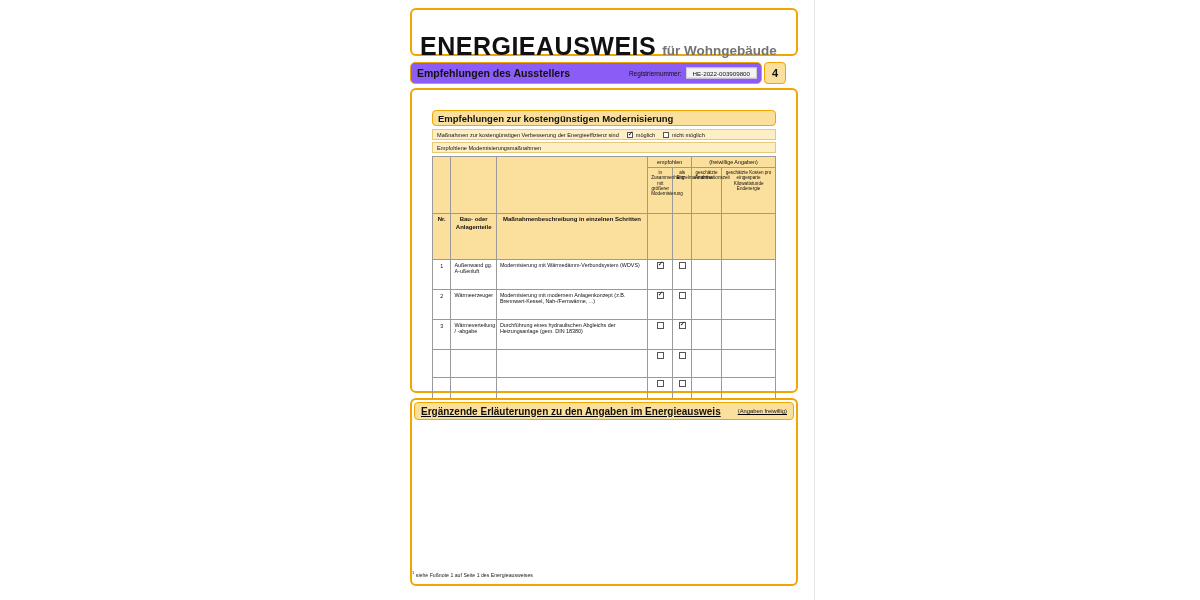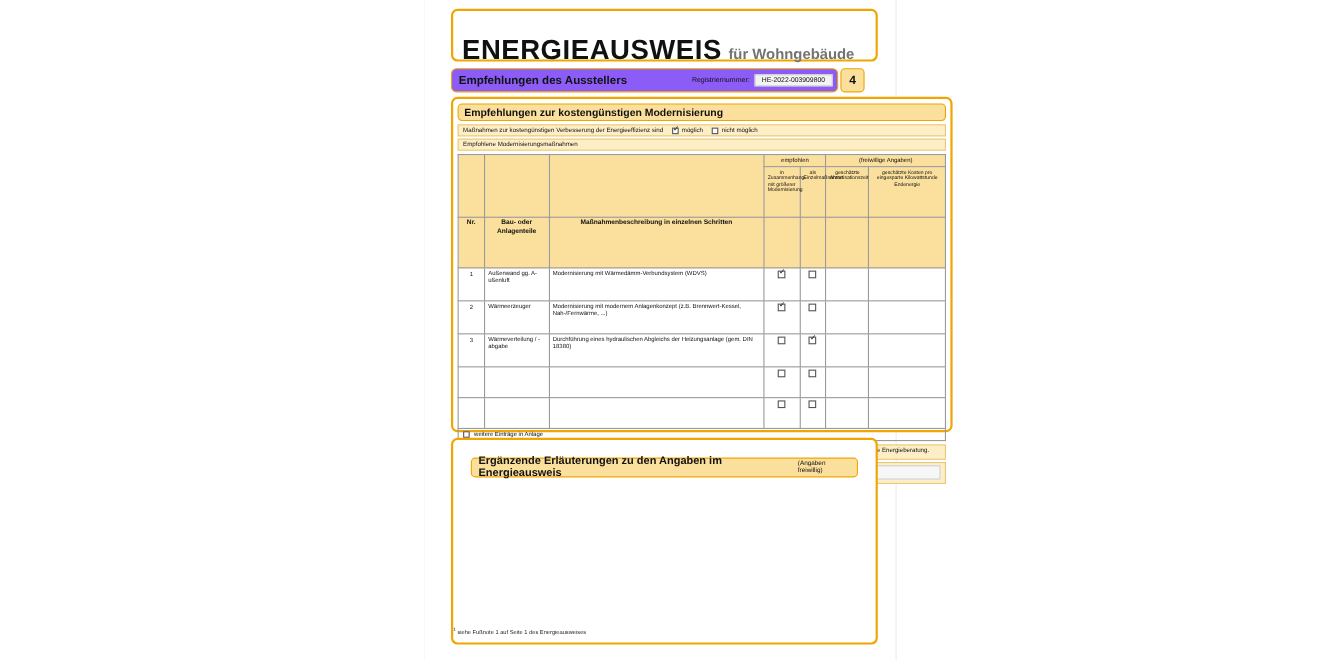--- a/index.html
+++ b/index.html
@@ -144,23 +144,23 @@
     font-weight: bold;
     color: #111;
     box-sizing: border-box;
   }
 
   
   .mod-panel {
     position: absolute;
     left: 24px;
     top: 88px;
-    width: 456px;
+    width: 388px;
     height: 305px;
-    padding: 4px;
+    padding: 20px;
   }
   .mod-title {
     background: #fbdf9c;
     border: 1px solid #f0a500;
     border-radius: 4px;
     height: 16px;
     display: flex;
     align-items: center;
     padding-left: 5px;
     font-size: 9.5px;
@@ -312,21 +312,22 @@
     box-sizing: border-box;
   }
 
   
   .erg-panel {
     position: absolute;
     left: 24px;
     top: 398px;
     width: 388px;
     height: 188px;
-    padding: 16px;
+    padding: 2px;
+    text-decoration: underline;
   }
   .erg-title {
     background: #fbdf9c;
     border: 1px solid #f0a500;
     border-radius: 4px;
     height: 18px;
     display: flex;
     align-items: center;
     justify-content: space-between;
     padding: 0 6px;

